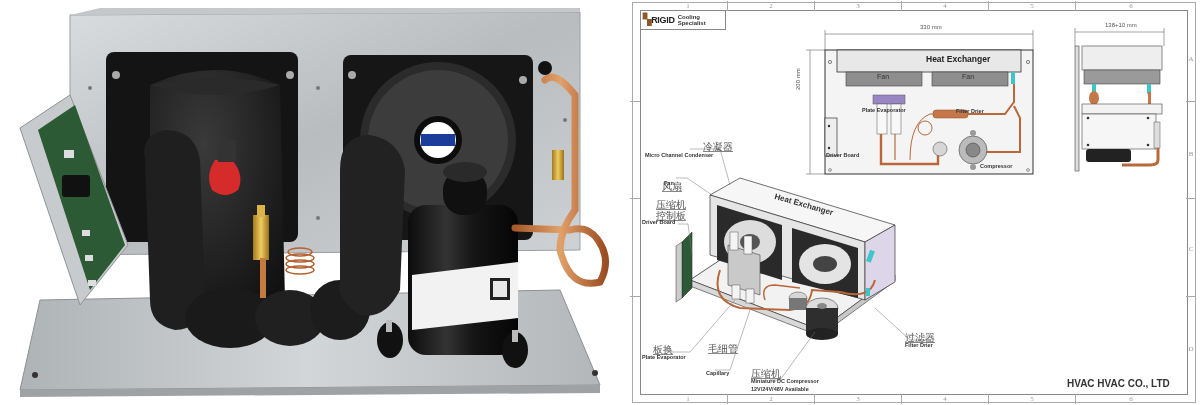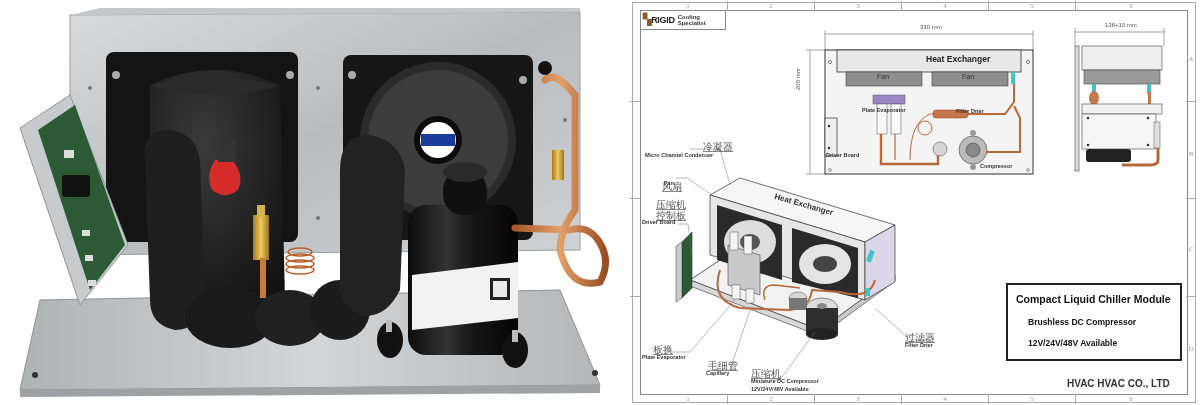--- a/index.html
+++ b/index.html
@@ -324,27 +324,22 @@
 
   <div class="cn" style="left:73px;top:140px;">冷凝器</div>
   <div class="lbl" style="left:15px;top:152px;">Micro Channel Condenser</div>
   <div class="cn" style="left:32px;top:180px;">风扇</div>
   <div class="lbl" style="left:34px;top:180px;">Fan</div>
   <div class="cn" style="left:26px;top:198px;">压缩机</div>
   <div class="cn" style="left:26px;top:209px;">控制板</div>
   <div class="lbl" style="left:12px;top:219px;">Driver Board</div>
   <div class="cn" style="left:23px;top:343px;">板换</div>
   <div class="lbl" style="left:12px;top:354px;">Plate Evaporator</div>
-  <div class="cn" style="left:78px;top:359px;">毛细管</div>
+  <div class="cn" style="left:78px;top:342px;">毛细管</div>
   <div class="lbl" style="left:76px;top:370px;">Capillary</div>
   <div class="cn" style="left:121px;top:367px;">压缩机</div>
   <div class="lbl" style="left:121px;top:378px;">Miniature DC Compressor</div>
   <div class="lbl" style="left:121px;top:386px;">12V/24V/48V Available</div>
   <div class="cn" style="left:275px;top:331px;text-align:center;">过滤器</div>
   <div class="lbl" style="left:275px;top:342px;">Filter Drier</div>
 
-  <div class="title-box">
-    <div class="title-main">Compact Liquid Chiller Module</div>
-    <div class="title-sub1">Brushless DC Compressor</div>
-    <div class="title-sub2">12V/24V/48V Available</div>
-  </div>
   <div class="company">HVAC HVAC CO., LTD</div>
 </div>
 
 </body></html>

